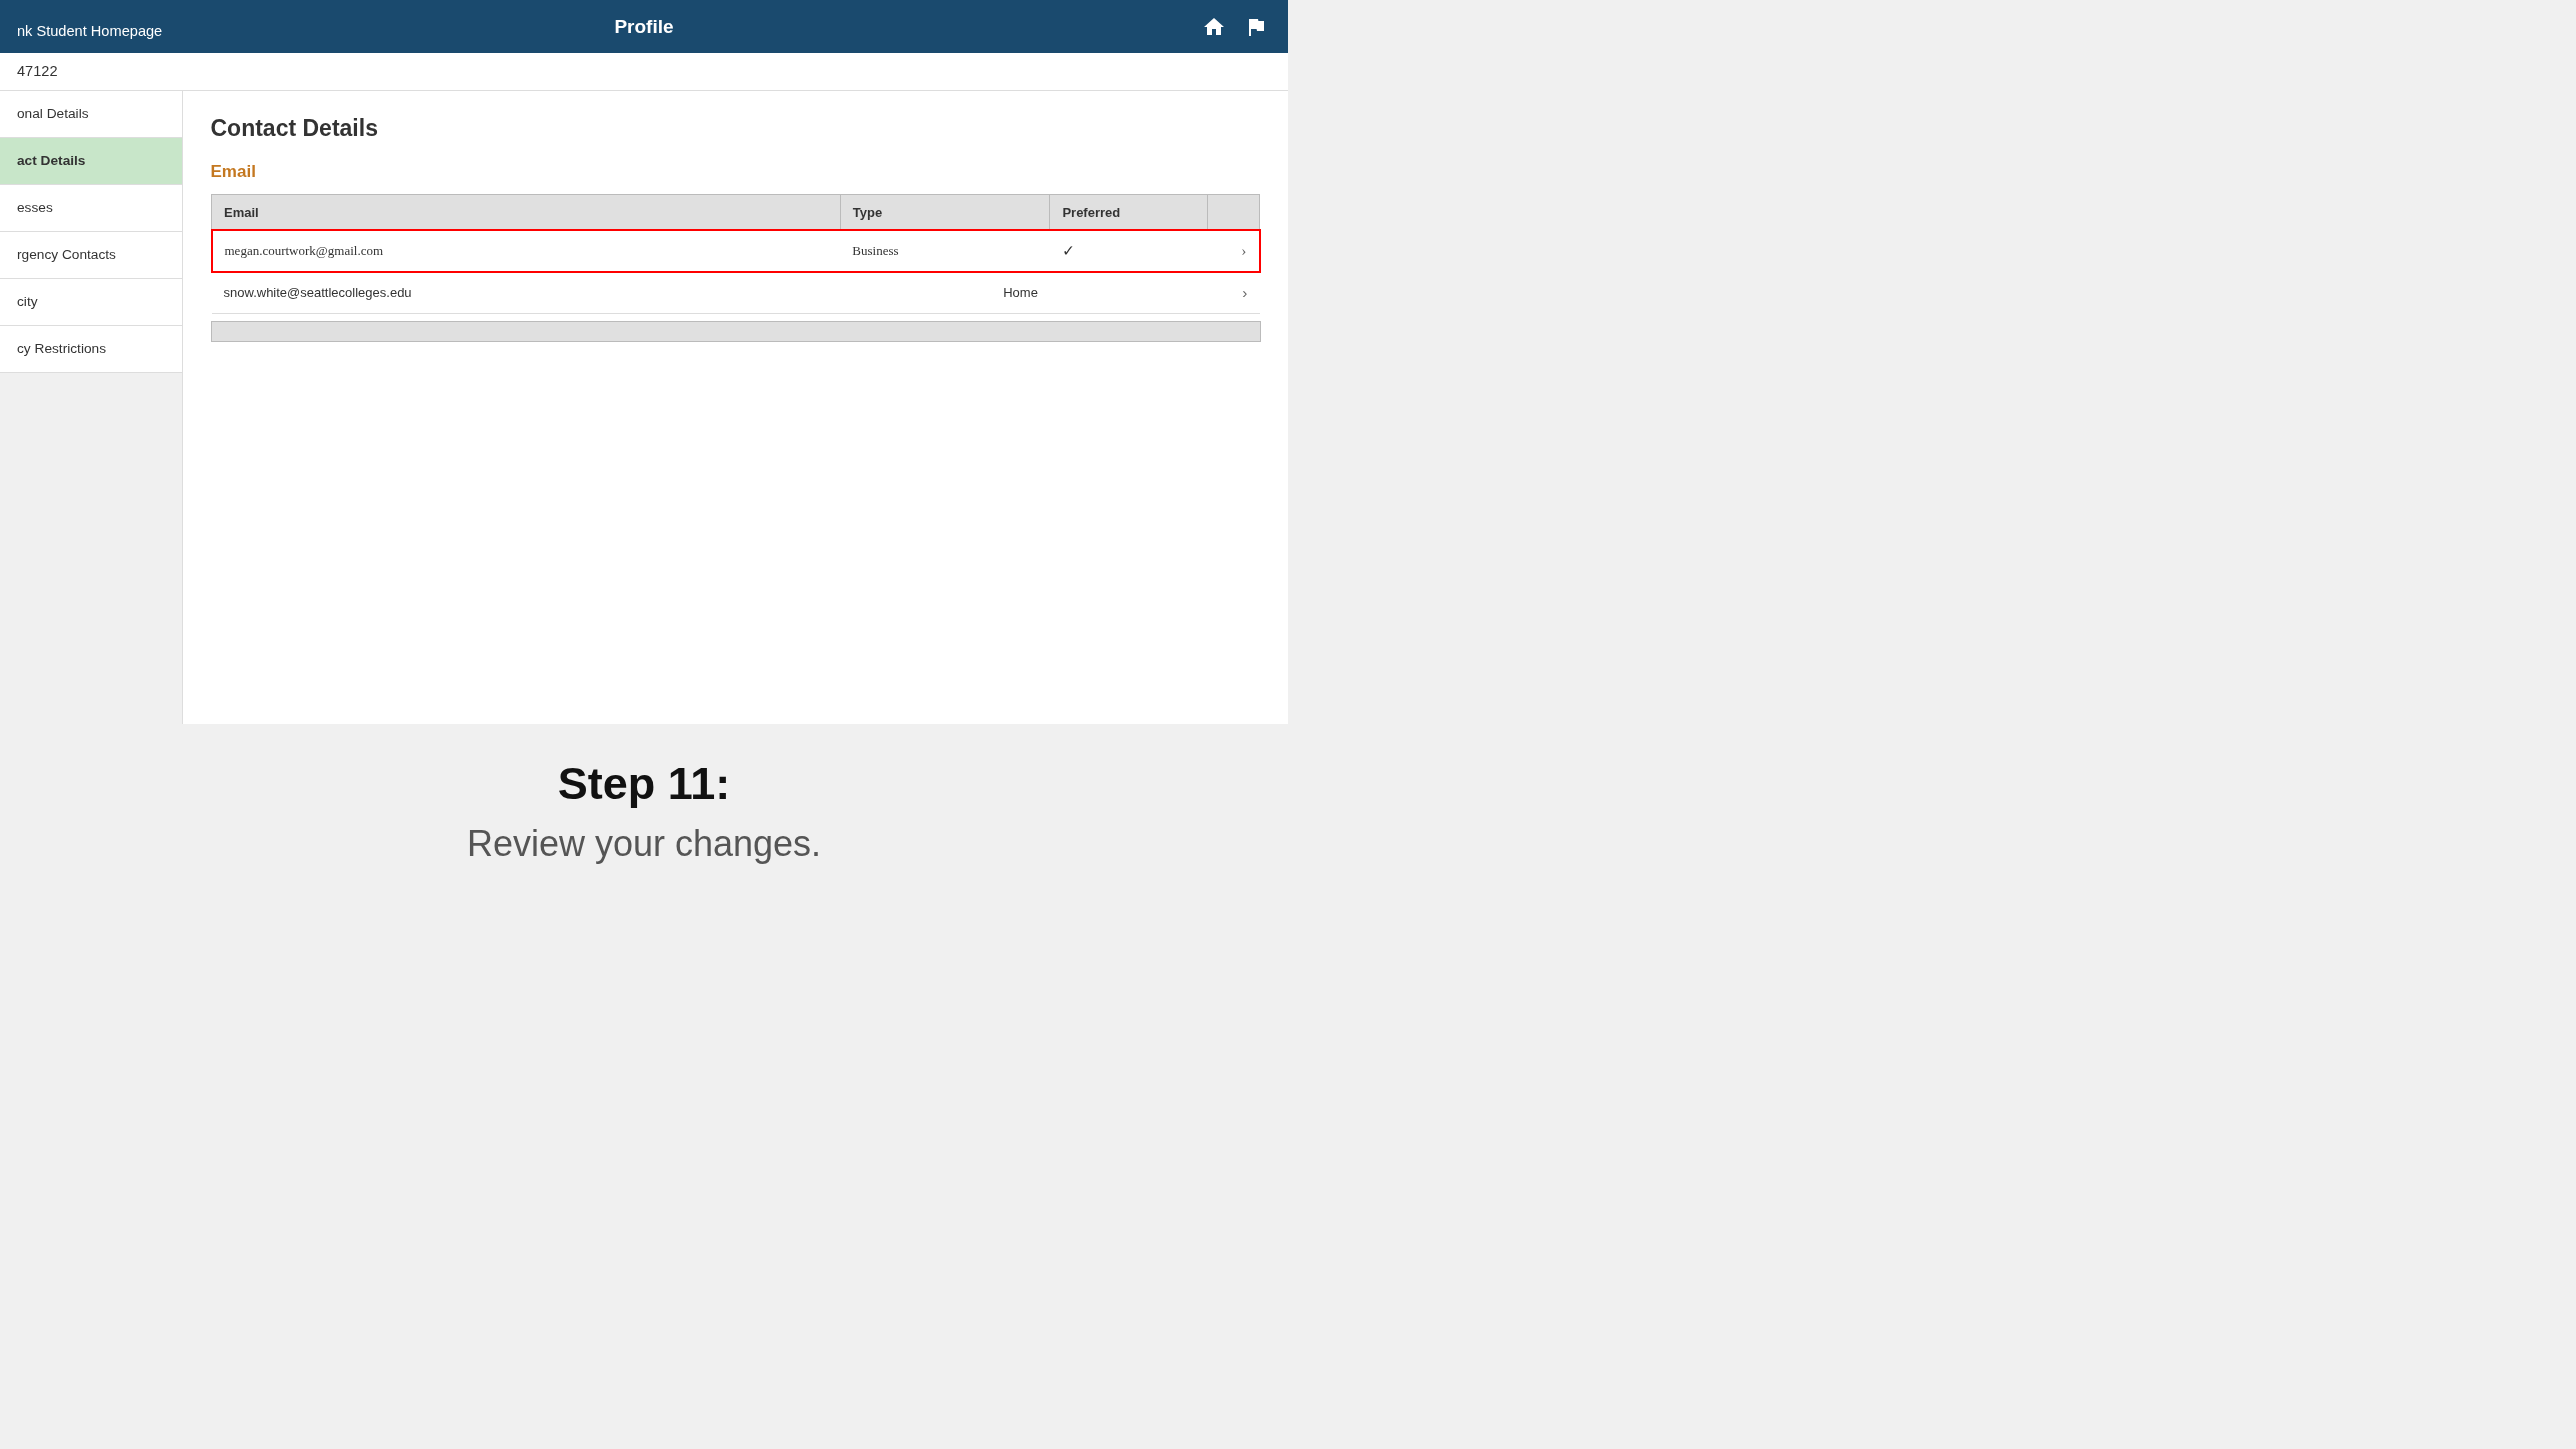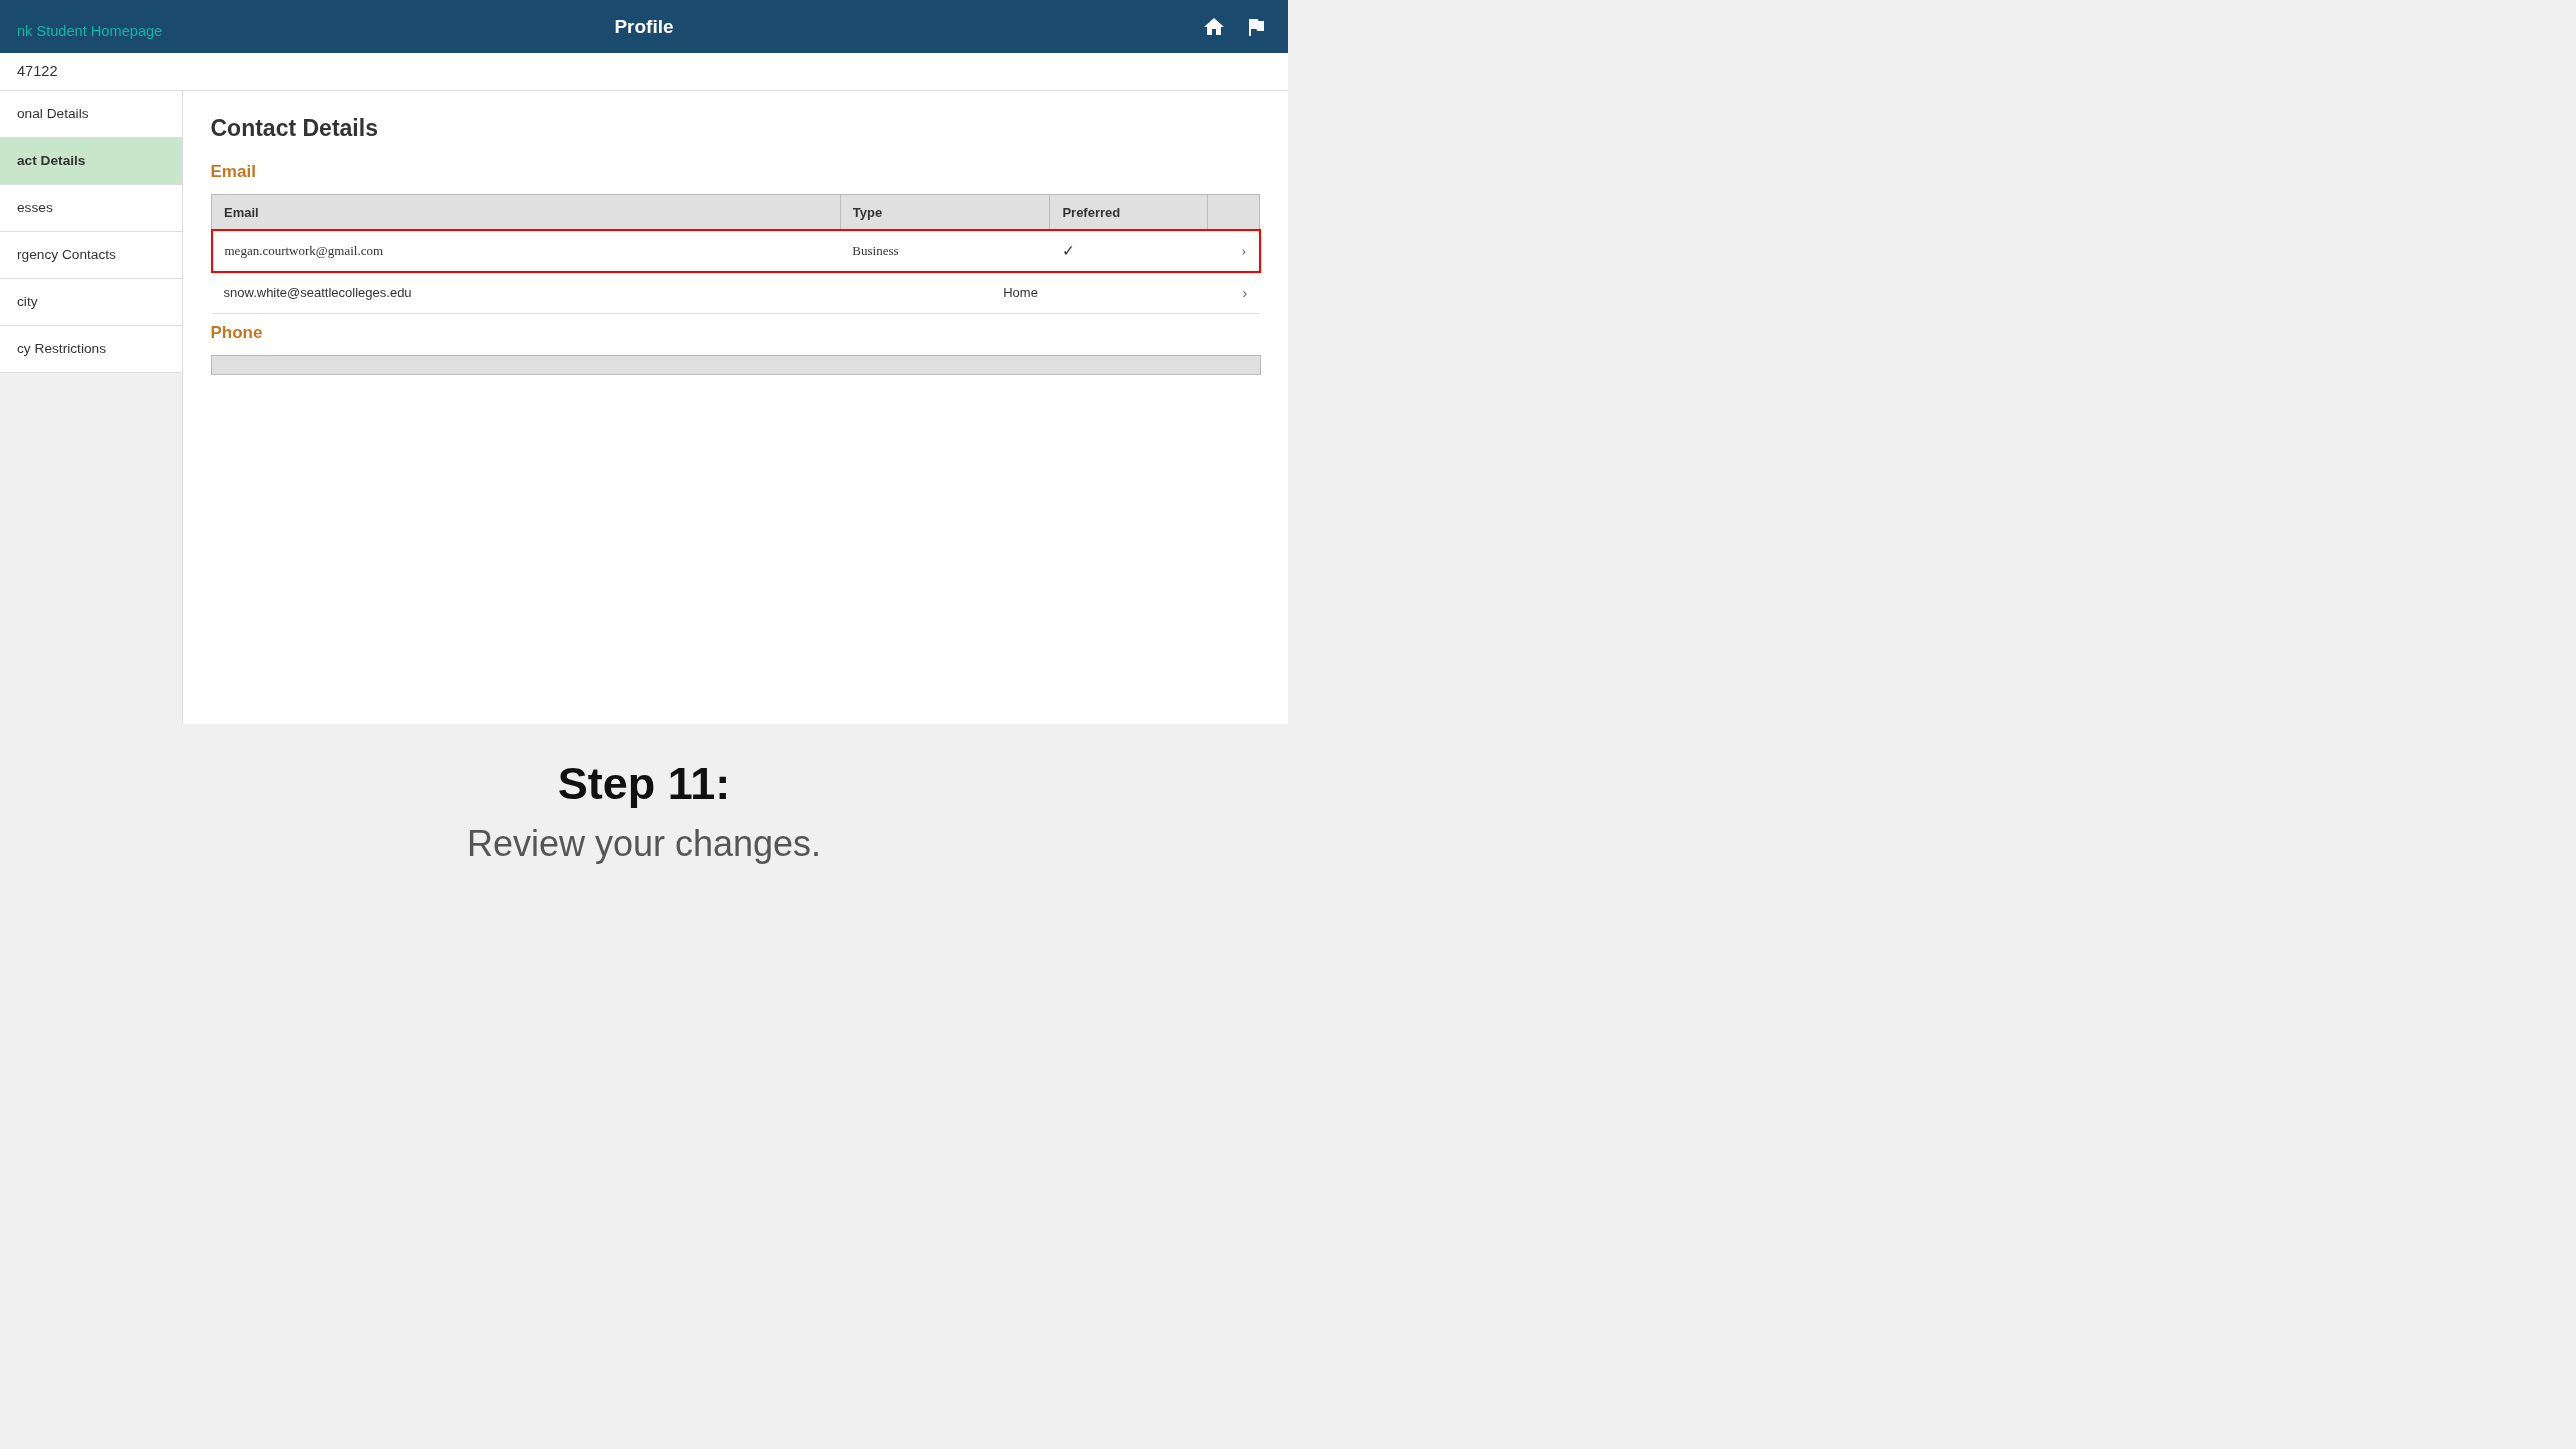--- a/index.html
+++ b/index.html
@@ -14,21 +14,21 @@
     .top-nav {
       background: #1a4a6e;
       height: 53px;
       display: flex;
       align-items: center;
       justify-content: space-between;
       padding: 0 17px;
       position: relative;
     }
     .top-nav-left {
-      color: #14b8a6;
+      color: #ffffff;
       font-size: 14.6px;
       font-weight: 500;
       margin-top: 8px;
     }
     .top-nav-title {
       position: absolute;
       left: 50%;
       transform: translateX(-50%);
       color: white;
       font-size: 19px;
@@ -285,21 +285,20 @@
           <td style="padding:11px 12px; font-size:13px; border-bottom:0.9px solid #ddd;">snow.white@seattlecolleges.edu</td>
           <td style="padding:4px 12px; font-size:13px; border-bottom:0.9px solid #ddd;text-align:right;">Home</td>
           <td style="padding:11px 12px; font-size:13px; border-bottom:0.9px solid #ddd;"></td>
           <td style="padding:11px 12px; font-size:13px; text-align:right; border-bottom:0.9px solid #ddd;">
             <span class="chevron-right">›</span>
           </td>
         </tr>
       </tbody>
     </table>
 
-    <div class="phone-section-header">Phone</div>
     <table class="phone-table-partial">
       <thead>
         <tr>
           <th style="width:34px; padding:9.4px 12px; font-size:13px; font-weight:bold; background:#e0e0e0; border:0.9px solid #bbb;"></th>
         </tr>
       </thead>
     </table>
   </div>
 </div>
 

